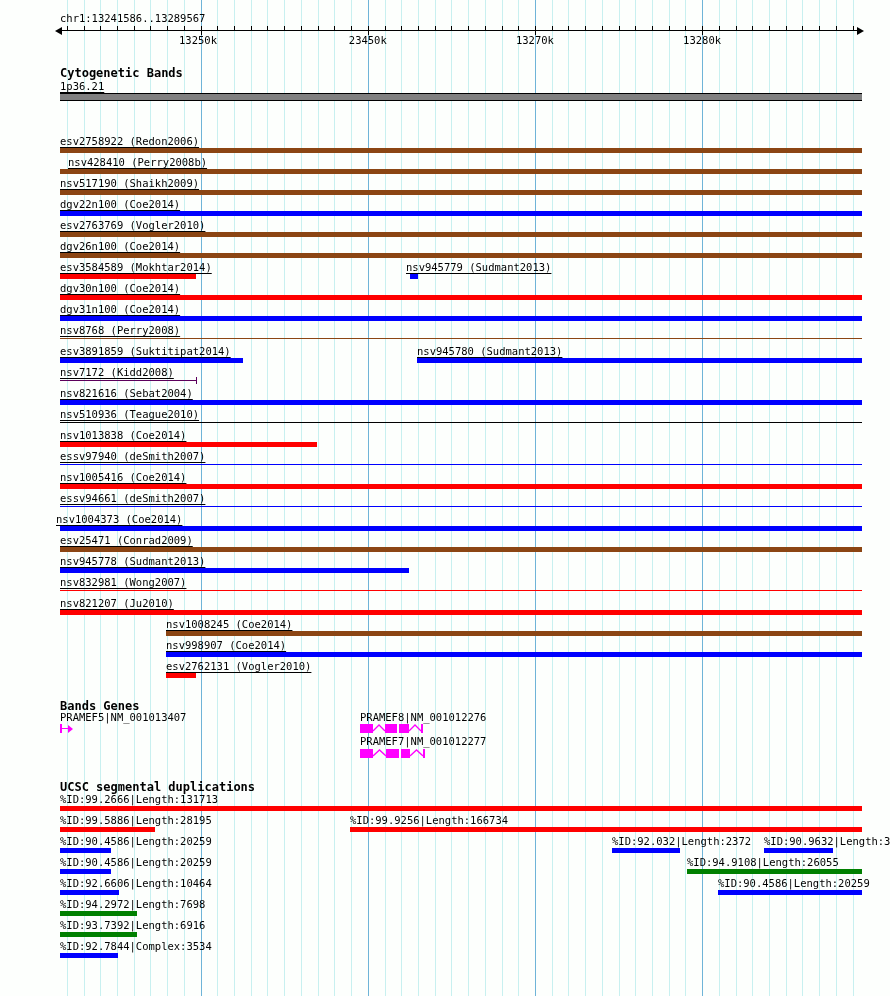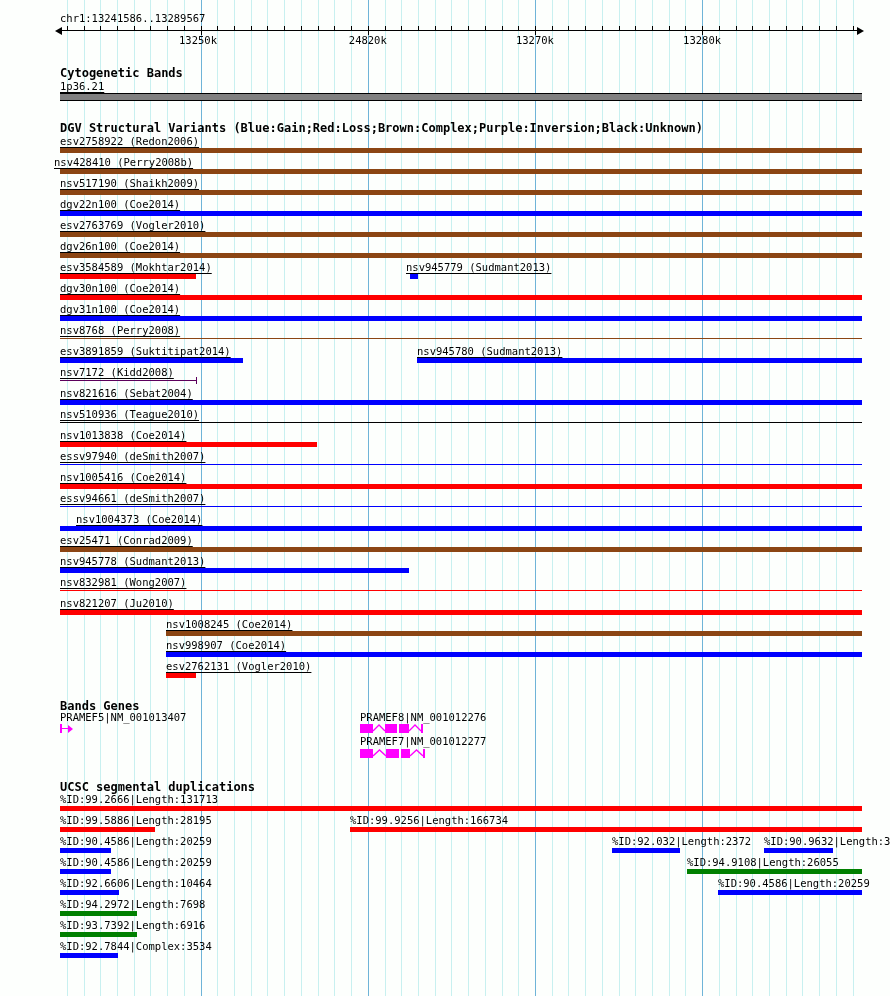--- a/index.html
+++ b/index.html
@@ -123,39 +123,38 @@
       <div class="tick" style="left: 718.803px; top: 26px; height: 5px;"></div>
       <div class="tick" style="left: 735.518px; top: 26px; height: 5px;"></div>
       <div class="tick" style="left: 752.233px; top: 26px; height: 5px;"></div>
       <div class="tick" style="left: 768.948px; top: 26px; height: 5px;"></div>
       <div class="tick" style="left: 785.663px; top: 26px; height: 5px;"></div>
       <div class="tick" style="left: 802.378px; top: 26px; height: 5px;"></div>
       <div class="tick" style="left: 819.093px; top: 26px; height: 5px;"></div>
       <div class="tick" style="left: 835.808px; top: 26px; height: 5px;"></div>
       <div class="tick" style="left: 852.523px; top: 26px; height: 5px;"></div>
       <div class="ticklbl" style="left: 198px; top: 35px;">13250k</div>
-      <div class="ticklbl" style="left: 367.789px; top: 35px;">24820k</div>
+      <div class="ticklbl" style="left: 367.789px; top: 35px;">23450k</div>
       <div class="ticklbl" style="left: 534.939px; top: 35px;">13270k</div>
       <div class="ticklbl" style="left: 702.088px; top: 35px;">13280k</div>
       <div class="axisline" style="left: 62px; top: 30px; width: 798px;"></div>
       <div class="arrow left" style="left: 55px; top: 27px;"></div>
       <div class="arrow right" style="left: 857px; top: 27px;"></div>
     </div>
 
   <div class="hdr" style="left:60px;top:67px">Cytogenetic Bands</div>
   <div class="lbl u" style="left:60px;top:81px">1p36.21</div>
   <div id="cytoband-layer">
       <div class="bandbar" style="left: 60px; top: 93px; width: 802px; height: 8px; background: rgb(128, 128, 128);"></div>
     </div>
 
-  <div class="hdr" style="left:60px;top:122px">DGV Structural Variants (Blue:Gain;Red:Loss;Brown:Complex;Purple:Inversion;Black:Unknown)</div>
   <div id="dgv-layer">
       <div class="lbl u" style="left: 60px; top: 136px;">esv2758922 (Redon2006)</div>
       <div class="bar" style="left: 60px; top: 148px; width: 802px; height: 5px; background: rgb(139, 69, 19);"></div>
-      <div class="lbl u" style="left: 54px; top: 157px;">nsv428410 (Perry2008b)</div>
+      <div class="lbl u" style="left: 68px; top: 157px;">nsv428410 (Perry2008b)</div>
       <div class="bar" style="left: 60px; top: 169px; width: 802px; height: 5px; background: rgb(139, 69, 19);"></div>
       <div class="lbl u" style="left: 60px; top: 178px;">nsv517190 (Shaikh2009)</div>
       <div class="bar" style="left: 60px; top: 190px; width: 802px; height: 5px; background: rgb(139, 69, 19);"></div>
       <div class="lbl u" style="left: 60px; top: 199px;">dgv22n100 (Coe2014)</div>
       <div class="bar" style="left: 60px; top: 211px; width: 802px; height: 5px; background: rgb(0, 0, 255);"></div>
       <div class="lbl u" style="left: 60px; top: 220px;">esv2763769 (Vogler2010)</div>
       <div class="bar" style="left: 60px; top: 232px; width: 802px; height: 5px; background: rgb(139, 69, 19);"></div>
       <div class="lbl u" style="left: 60px; top: 241px;">dgv26n100 (Coe2014)</div>
       <div class="bar" style="left: 60px; top: 253px; width: 802px; height: 5px; background: rgb(139, 69, 19);"></div>
       <div class="lbl u" style="left: 60px; top: 262px;">esv3584589 (Mokhtar2014)</div>
@@ -180,21 +179,21 @@
       <div class="lbl u" style="left: 60px; top: 409px;">nsv510936 (Teague2010)</div>
       <div class="bar" style="left: 60px; top: 422px; width: 802px; height: 1px; background: rgb(0, 0, 0);"></div>
       <div class="lbl u" style="left: 60px; top: 430px;">nsv1013838 (Coe2014)</div>
       <div class="bar" style="left: 60px; top: 442px; width: 257px; height: 5px; background: rgb(255, 0, 0);"></div>
       <div class="lbl u" style="left: 60px; top: 451px;">essv97940 (deSmith2007)</div>
       <div class="bar" style="left: 60px; top: 464px; width: 802px; height: 1px; background: rgb(0, 0, 255);"></div>
       <div class="lbl u" style="left: 60px; top: 472px;">nsv1005416 (Coe2014)</div>
       <div class="bar" style="left: 60px; top: 484px; width: 802px; height: 5px; background: rgb(255, 0, 0);"></div>
       <div class="lbl u" style="left: 60px; top: 493px;">essv94661 (deSmith2007)</div>
       <div class="bar" style="left: 60px; top: 506px; width: 802px; height: 1px; background: rgb(0, 0, 255);"></div>
-      <div class="lbl u" style="left: 76px; top: 514px;">nsv1004373 (Coe2014)</div>
+      <div class="lbl u" style="left: 56px; top: 514px;">nsv1004373 (Coe2014)</div>
       <div class="bar" style="left: 60px; top: 526px; width: 802px; height: 5px; background: rgb(0, 0, 255);"></div>
       <div class="lbl u" style="left: 60px; top: 535px;">esv25471 (Conrad2009)</div>
       <div class="bar" style="left: 60px; top: 547px; width: 802px; height: 5px; background: rgb(139, 69, 19);"></div>
       <div class="lbl u" style="left: 60px; top: 556px;">nsv945778 (Sudmant2013)</div>
       <div class="bar" style="left: 60px; top: 568px; width: 349px; height: 5px; background: rgb(0, 0, 255);"></div>
       <div class="lbl u" style="left: 60px; top: 577px;">nsv832981 (Wong2007)</div>
       <div class="bar" style="left: 60px; top: 590px; width: 802px; height: 1px; background: rgb(255, 0, 0);"></div>
       <div class="lbl u" style="left: 60px; top: 598px;">nsv821207 (Ju2010)</div>
       <div class="bar" style="left: 60px; top: 610px; width: 802px; height: 5px; background: rgb(255, 0, 0);"></div>
       <div class="lbl u" style="left: 166px; top: 619px;">nsv1008245 (Coe2014)</div>

